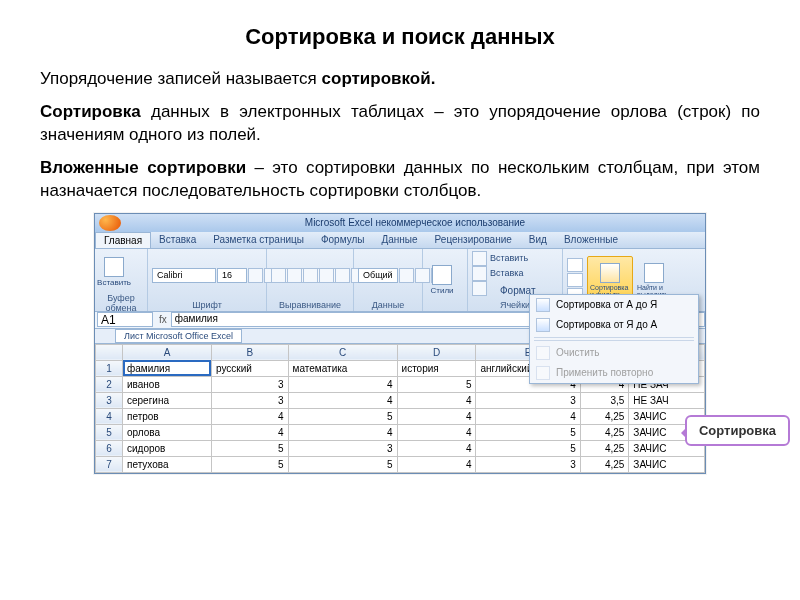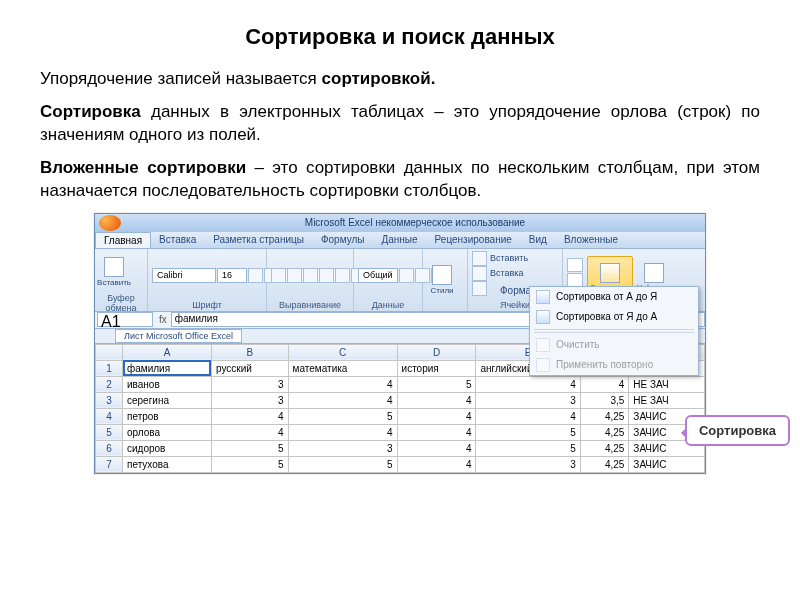--- a/index.html
+++ b/index.html
@@ -135,21 +135,21 @@
     display: flex;
     background: #eef4fb;
     border-bottom: 1px solid #9ab6d6;
     height: 16px;
     align-items: center;
     font-size: 10px;
   }
   .name-box {
     width: 48px; background: #fff; border: 1px solid #9ab6d6;
     height: 13px; padding: 0 3px; margin: 0 2px;
-    font-size: 16px;
+    font-size: 12px;
   }
   .fx { padding: 0 4px; color: #555; }
   .formula-input {
     flex: 1; background: #fff; border: 1px solid #9ab6d6;
     height: 13px; padding: 0 3px; font-size: 10px;
   }
   .sheet-tab-row {
     background: #e6eef9;
     height: 14px;
     display: flex; align-items: center;
@@ -191,21 +191,21 @@
   table.grid td.num { text-align: right; }
   .cell-selected {
     outline: 2px solid #2a6ac1;
     outline-offset: -2px;
   }
 
   
   .dropdown {
     position: absolute;
     right: 6px;
-    top: 72px;
+    top: 80px;
     width: 168px;
     background: #f3f6fb;
     border: 1px solid #9ab6d6;
     box-shadow: 2px 2px 4px rgba(0,0,0,0.25);
     font-size: 10px;
     z-index: 5;
     text-align: right;
   }
   .dropdown-item {
     display: flex;

